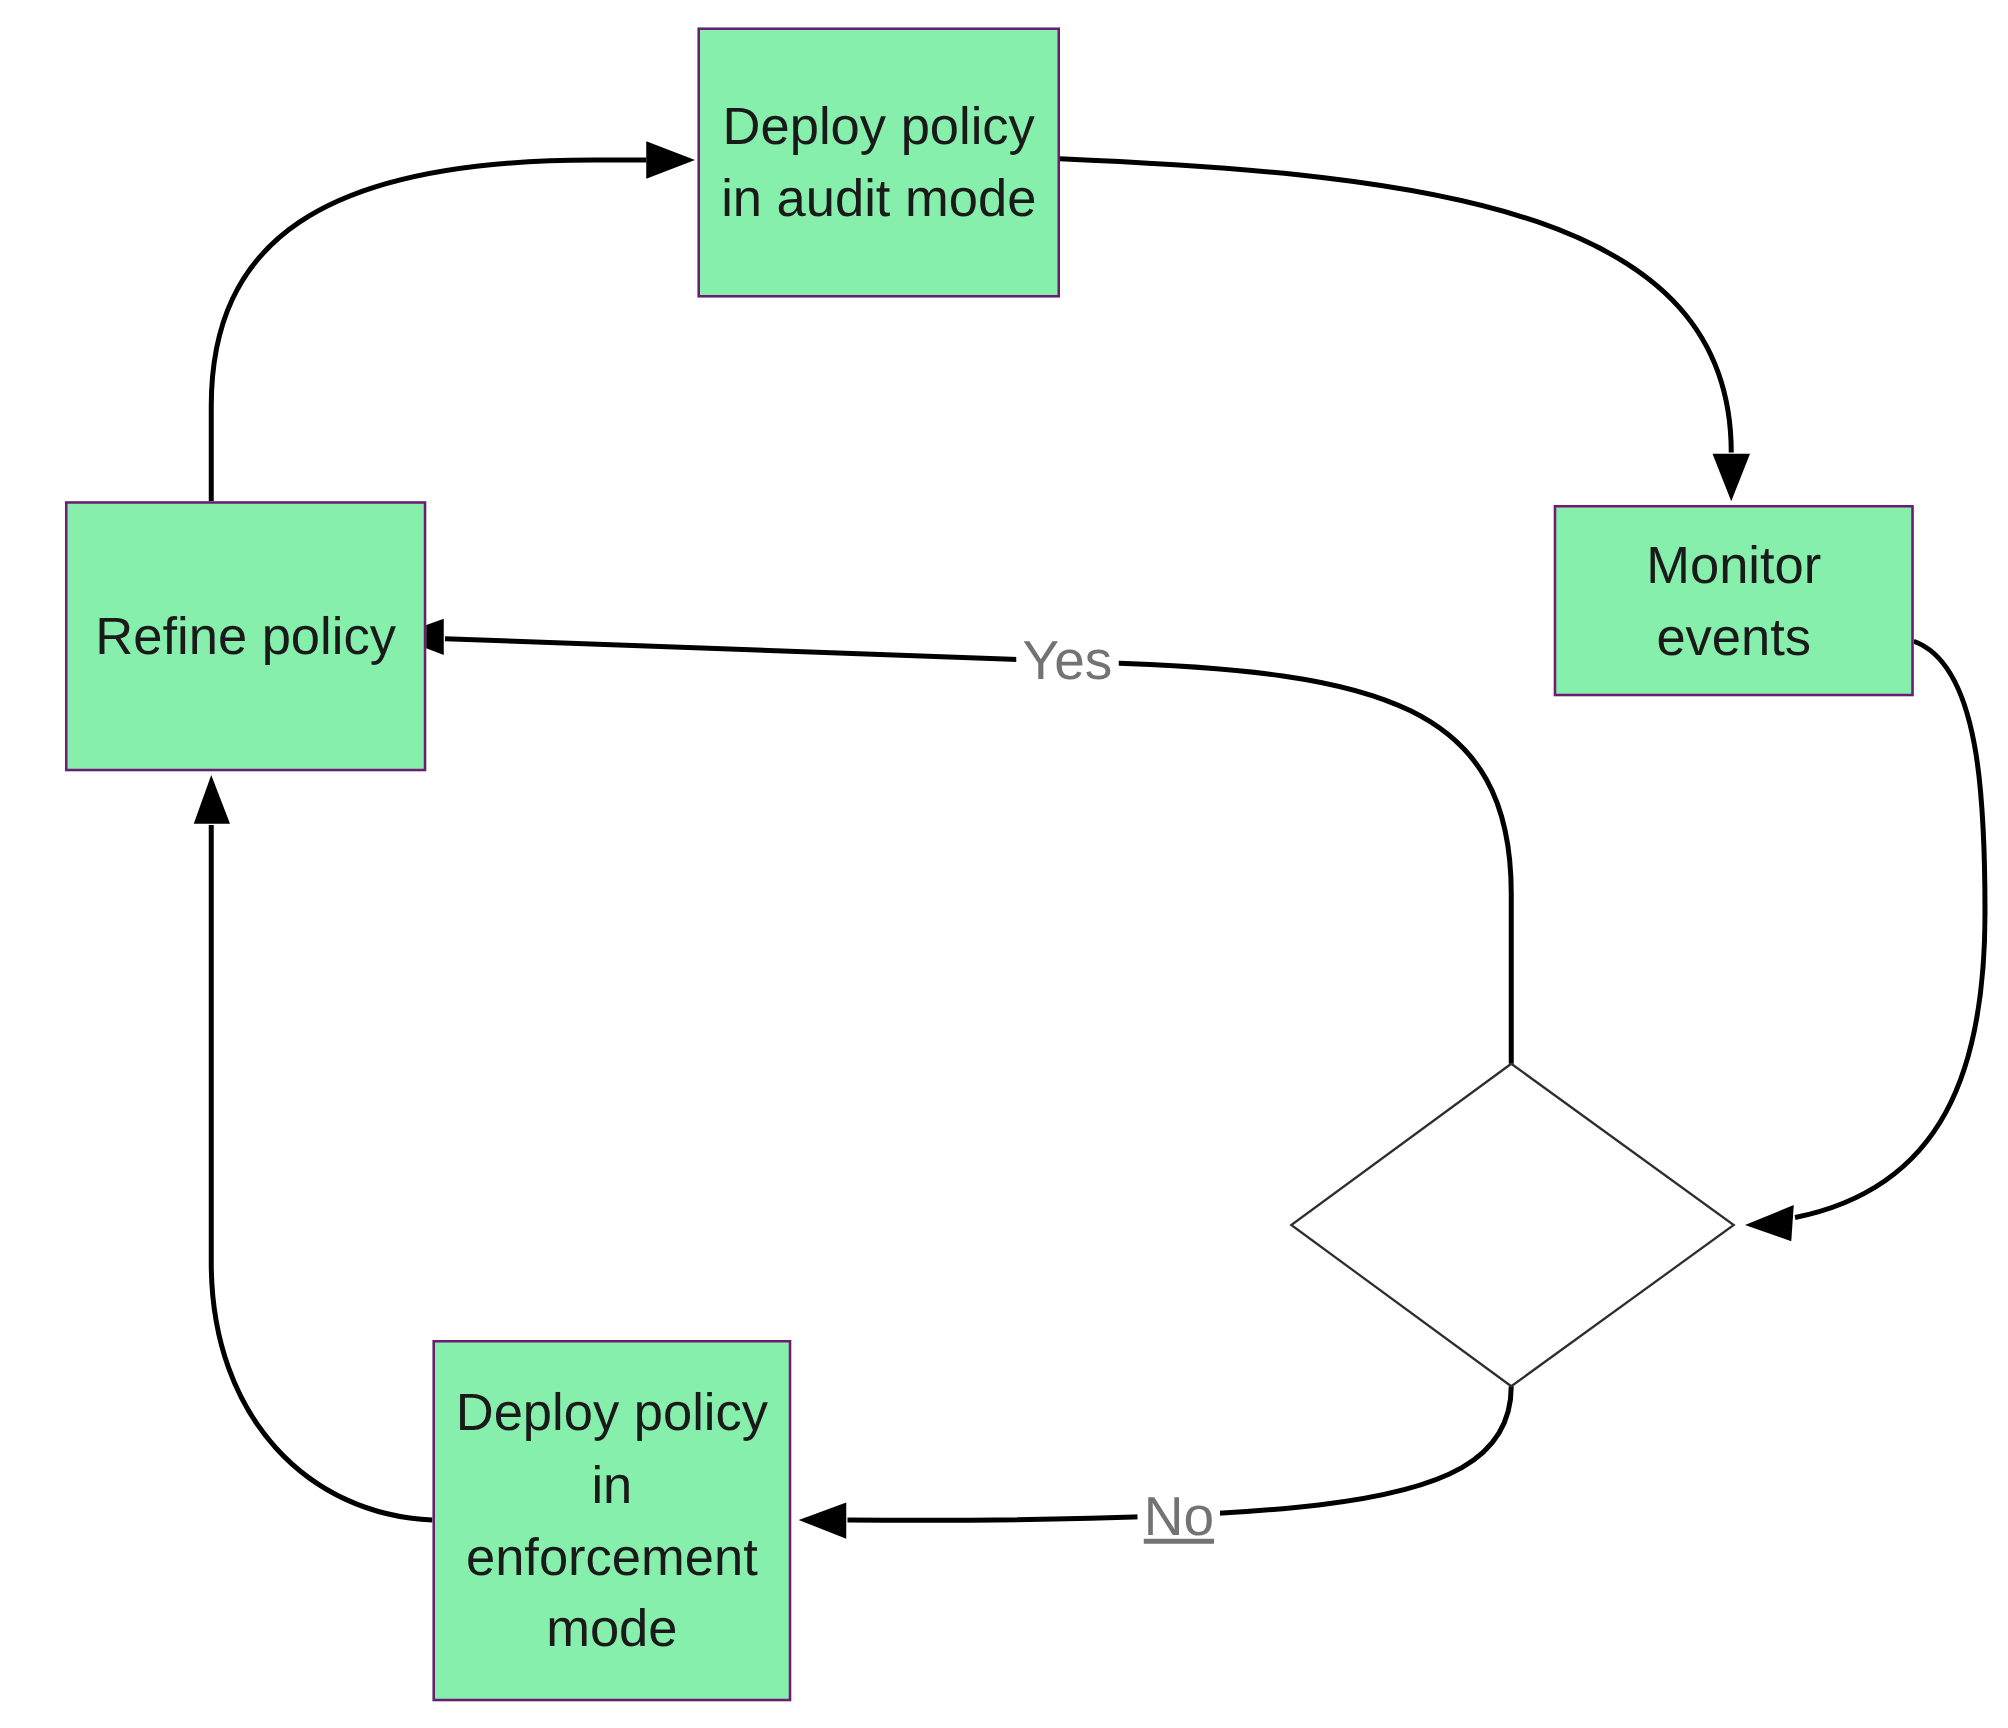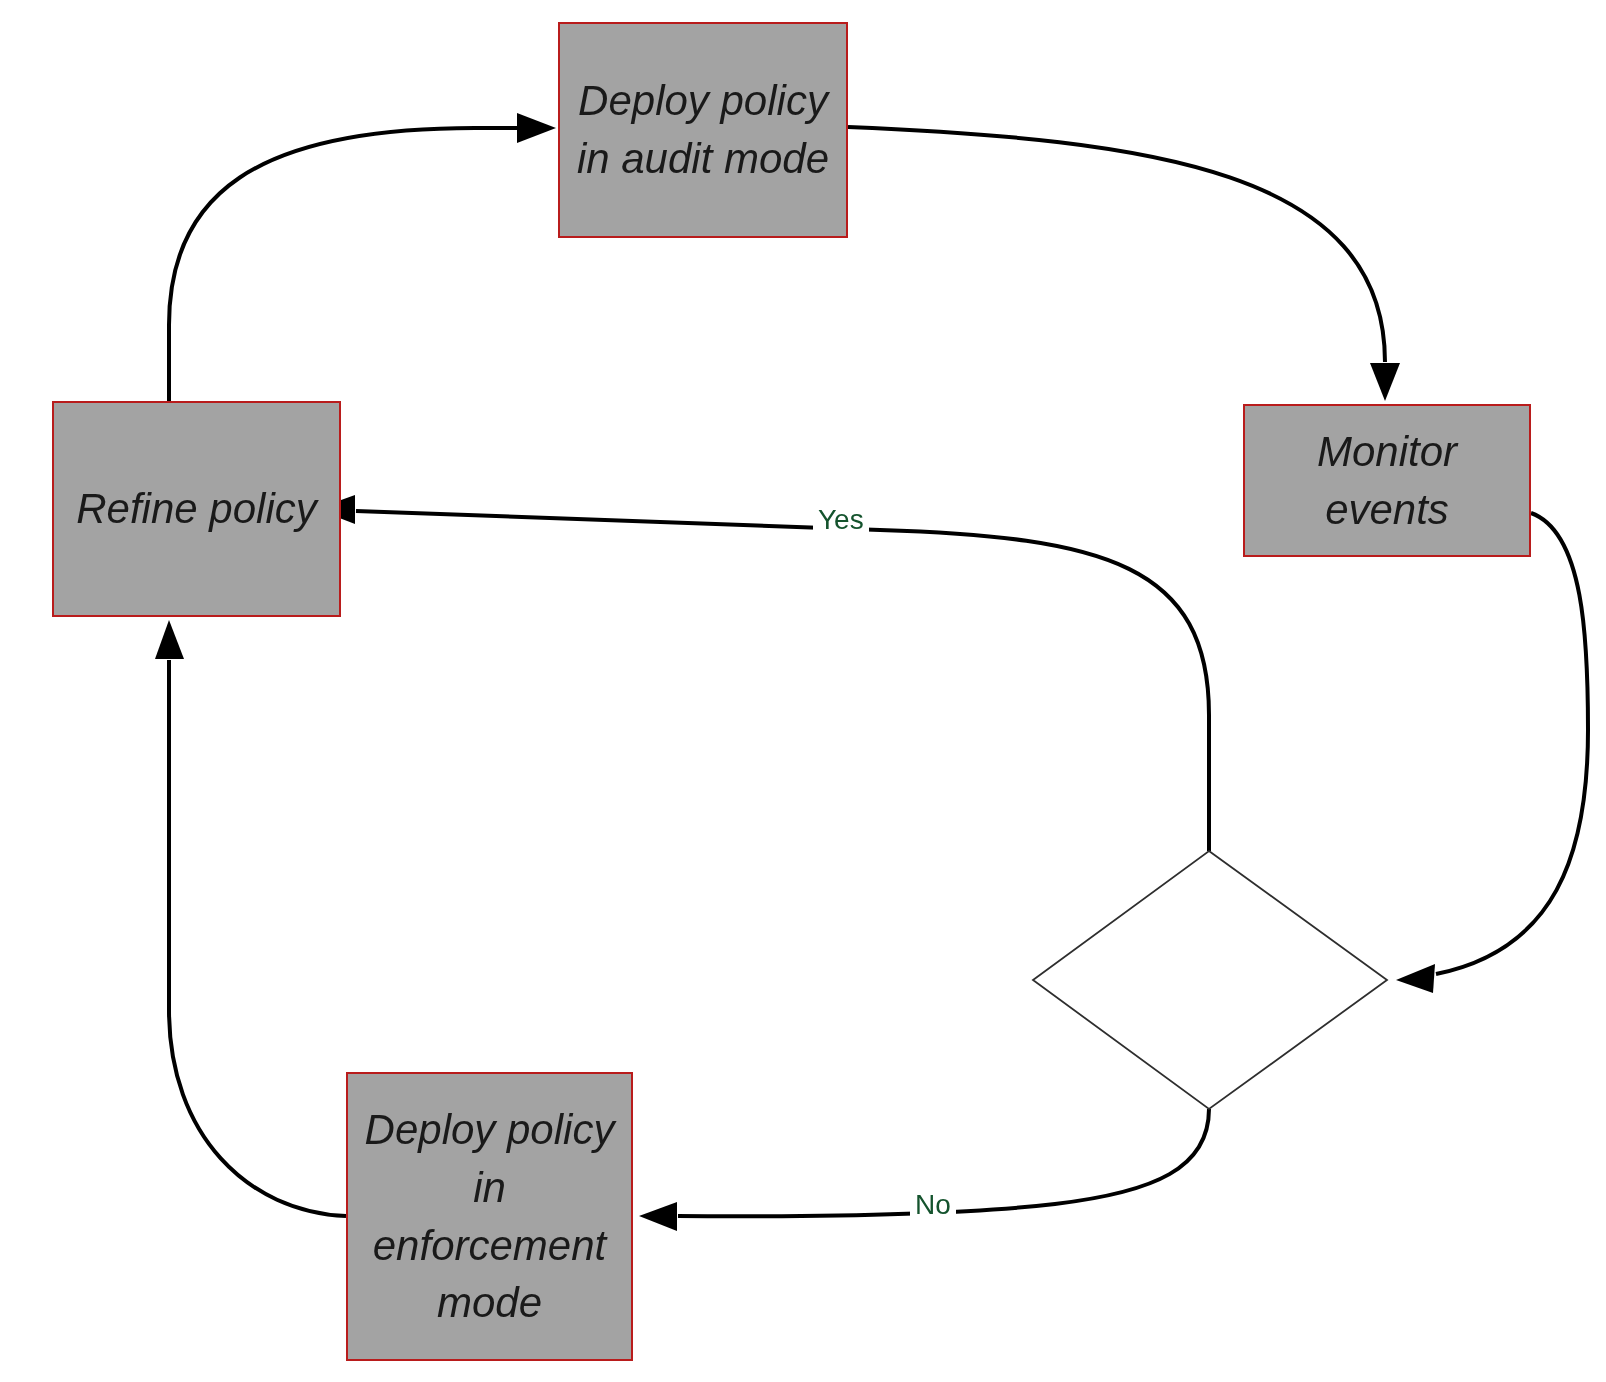--- a/index.html
+++ b/index.html
@@ -43,33 +43,32 @@
     align-items: center;
     justify-content: center;
     text-align: center;
     color: #1a1a1a;
     font-size: 42px;
     line-height: 1.38;
     white-space: pre-line;
     box-sizing: border-box;
   }
   .node.rect {
-    background: #a3a3a3;
-    border: 2px solid #b91c1c;
-    font-style: italic;
+    background: #86efac;
+    border: 2px solid #701a75;
   }
   .node.diamond-label {
     background: transparent;
     border: none;
   }
   .edge-label {
     position: absolute;
     background: #ffffff;
-    color: #14532d;
-    font-size: 28px;
+    color: #737373;
+    font-size: 44px;
     line-height: 1.1;
     padding: 2px 5px;
     text-align: center;
   }
 </style>
 </head>
 <body>
 
 <div class="canvas">
 
@@ -125,15 +124,15 @@
 
   <div class="node rect" style="left:346px; top:1072px; width:287px; height:289px;">
     <span>Deploy policy
 in
 enforcement
 mode</span>
   </div>
 
   <div class="edge-label" style="left:813px; top:503px;">Yes</div>
 
-  <div class="edge-label" style="left:910px; top:1188px;">No</div>
+  <div class="edge-label" style="left:910px; top:1188px;text-decoration:underline;">No</div>
 
 </div>
 
 </body></html>

